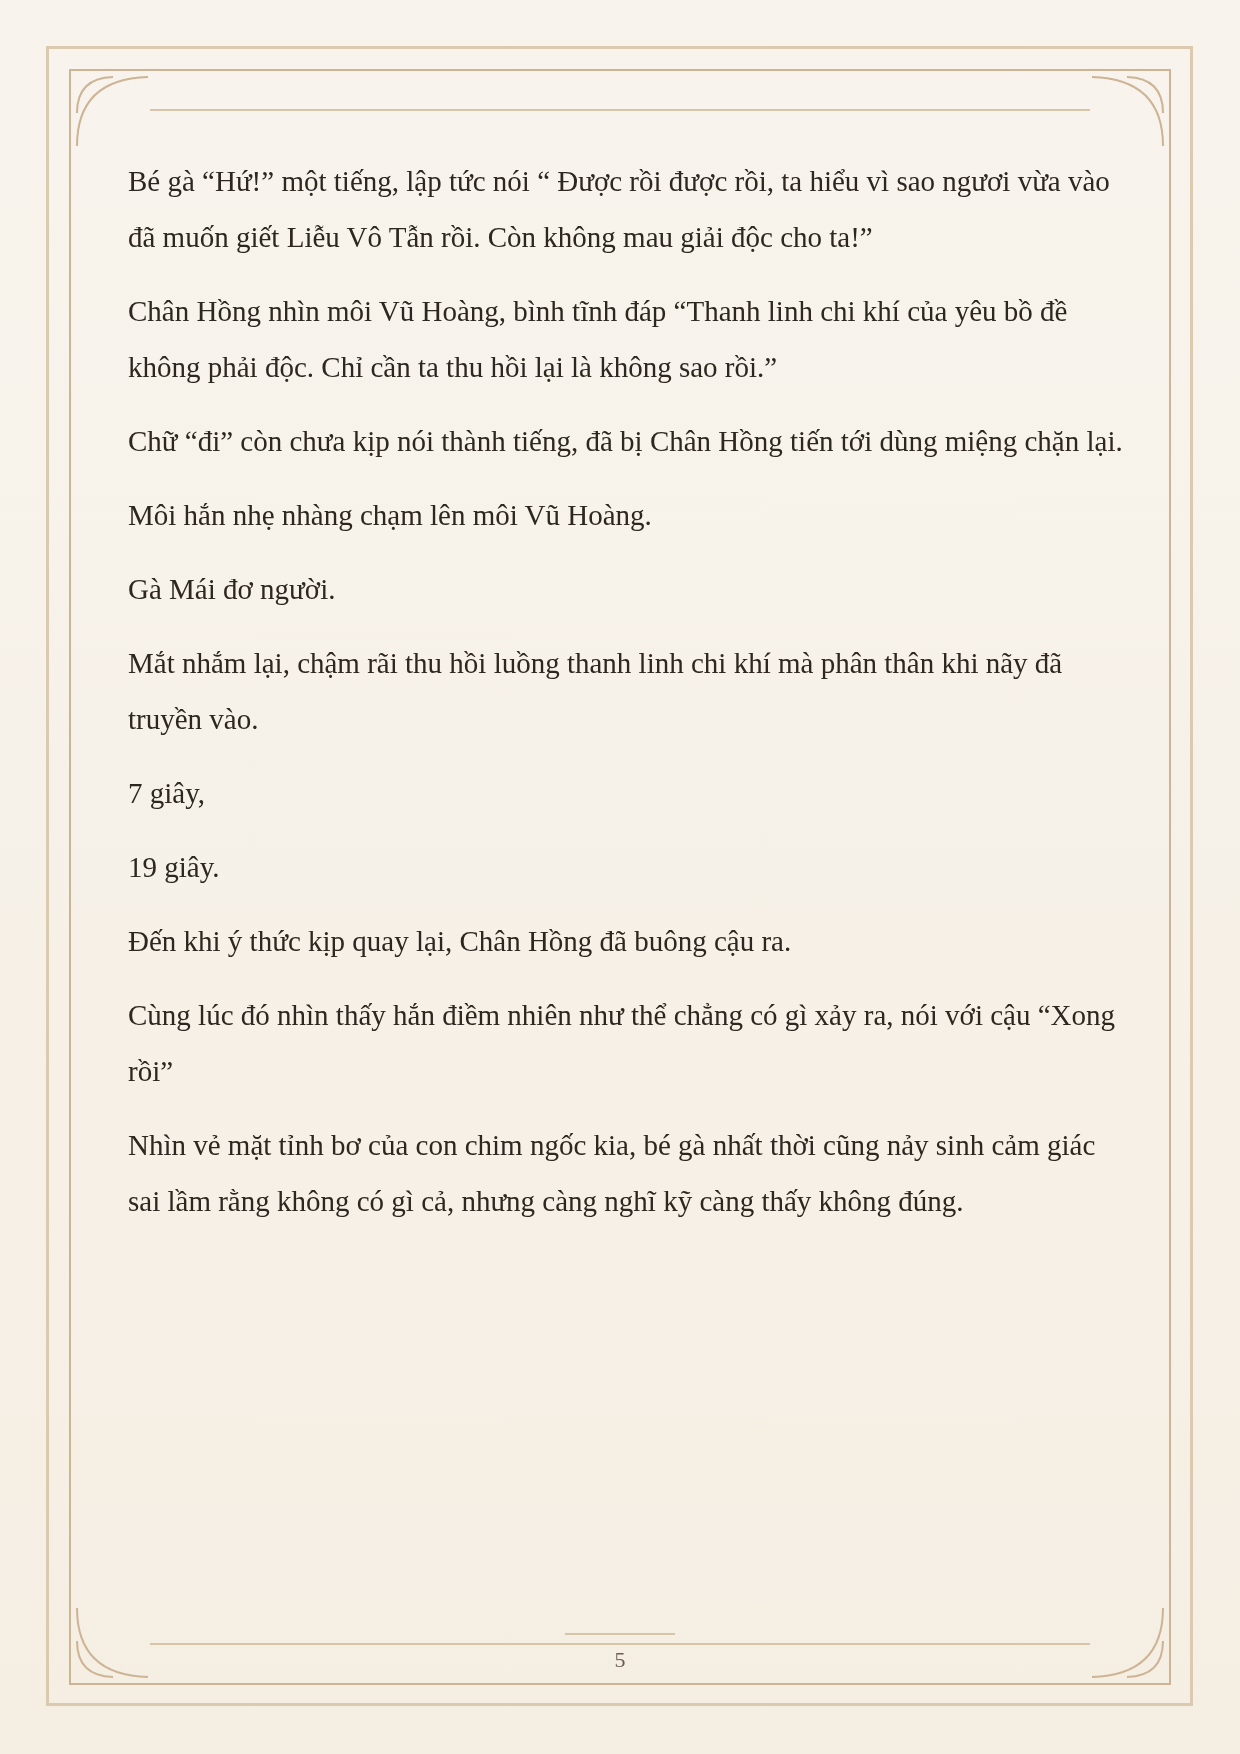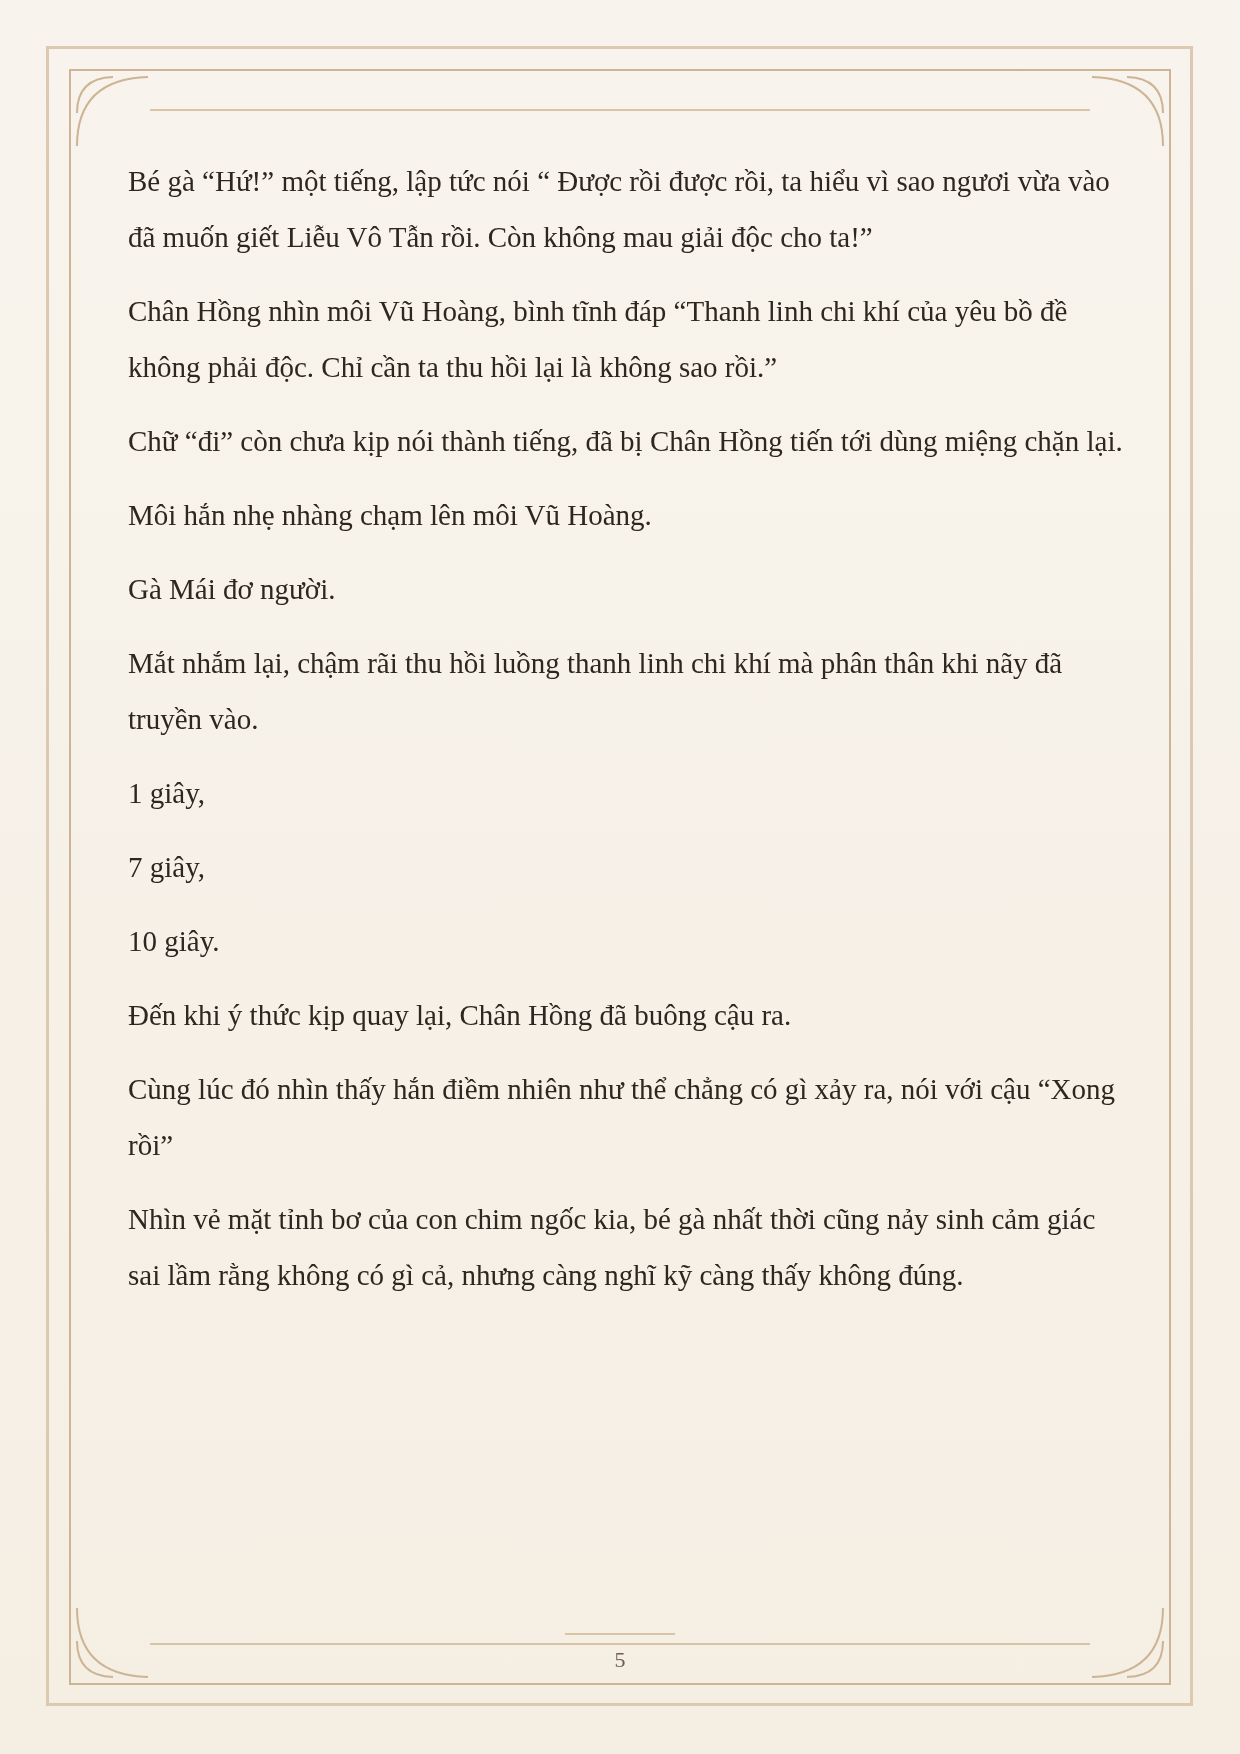--- a/index.html
+++ b/index.html
@@ -100,23 +100,22 @@
 
 <div class="hline top"></div>
 
 <div class="content">
   <p class="para">Bé gà “Hứ!” một tiếng, lập tức nói “ Được rồi được rồi, ta hiểu vì sao ngươi vừa vào đã muốn giết Liễu Vô Tẫn rồi. Còn không mau giải độc cho ta!”</p>
   <p class="para">Chân Hồng nhìn môi Vũ Hoàng, bình tĩnh đáp “Thanh linh chi khí của yêu bồ đề không phải độc. Chỉ cần ta thu hồi lại là không sao rồi.”</p>
   <p class="para">Chữ “đi” còn chưa kịp nói thành tiếng, đã bị Chân Hồng tiến tới dùng miệng chặn lại.</p>
   <p class="para">Môi hắn nhẹ nhàng chạm lên môi Vũ Hoàng.</p>
   <p class="para">Gà Mái đơ người.</p>
   <p class="para">Mắt nhắm lại, chậm rãi thu hồi luồng thanh linh chi khí mà phân thân khi nãy đã truyền vào.</p>
-  <p class="para">1 giây,</p>
   <p class="para">7 giây,</p>
-  <p class="para">10 giây.</p>
+  <p class="para">19 giây.</p>
   <p class="para">Đến khi ý thức kịp quay lại, Chân Hồng đã buông cậu ra.</p>
   <p class="para">Cùng lúc đó nhìn thấy hắn điềm nhiên như thể chẳng có gì xảy ra, nói với cậu “Xong rồi”</p>
   <p class="para">Nhìn vẻ mặt tỉnh bơ của con chim ngốc kia, bé gà nhất thời cũng nảy sinh cảm giác sai lầm rằng không có gì cả, nhưng càng nghĩ kỹ càng thấy không đúng.</p>
 </div>
 
 <div class="hline short"></div>
 <div class="hline bottom"></div>
 <div class="page-number">5</div>
 
 </body></html>

